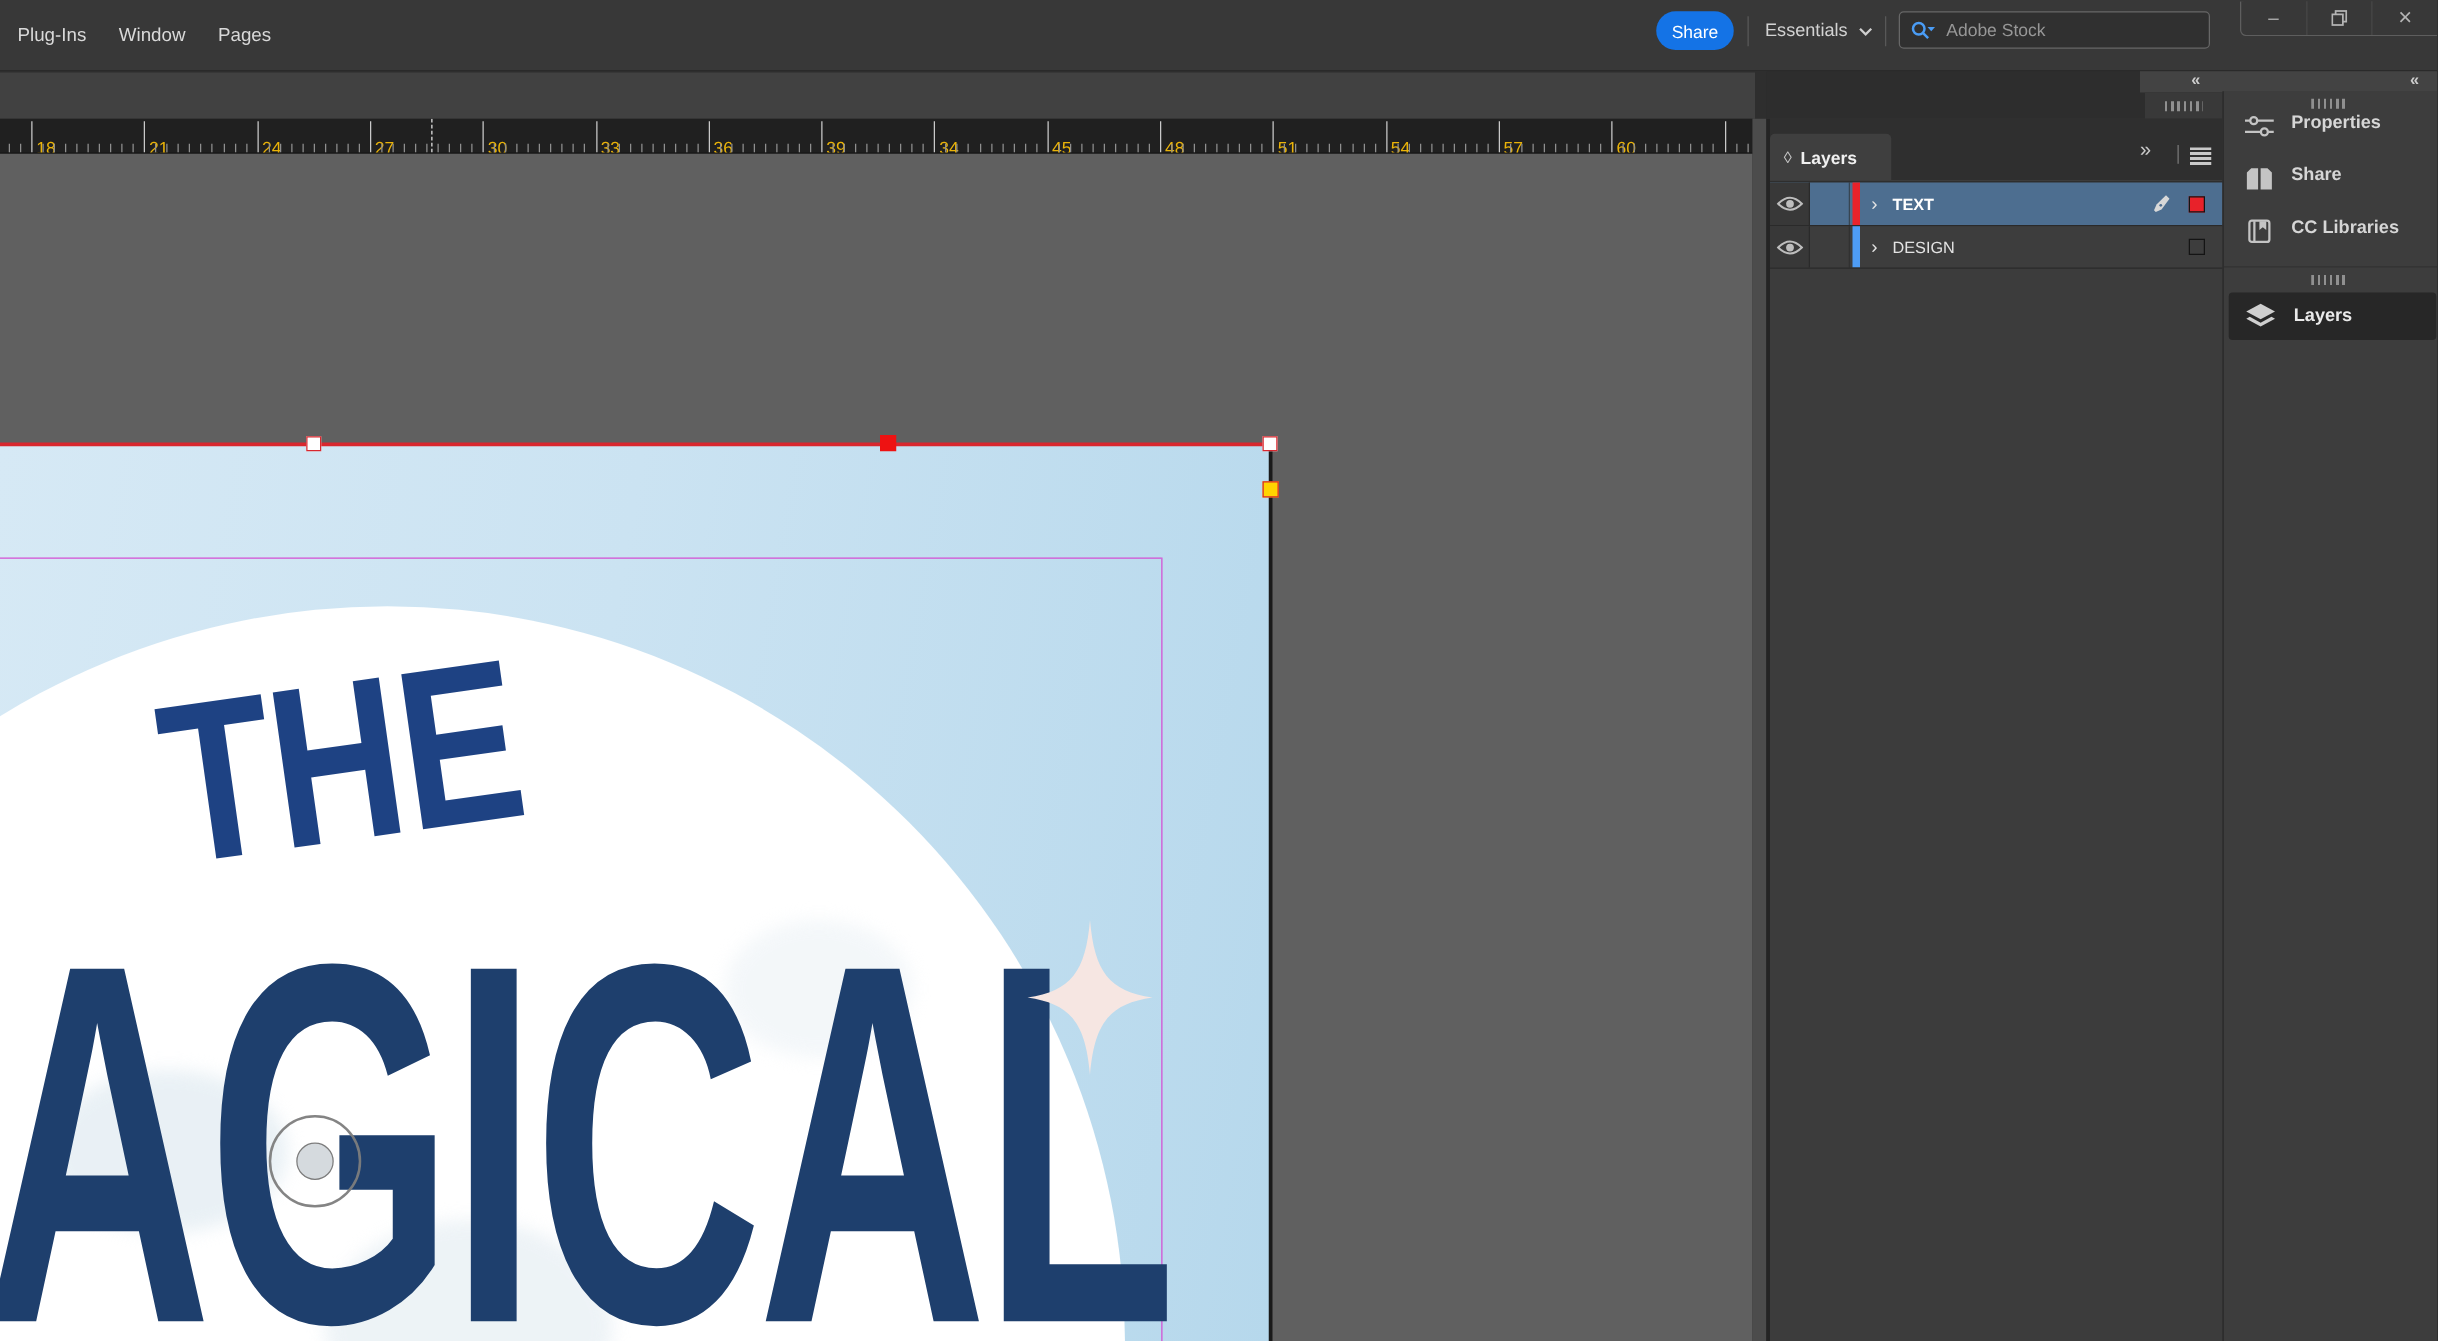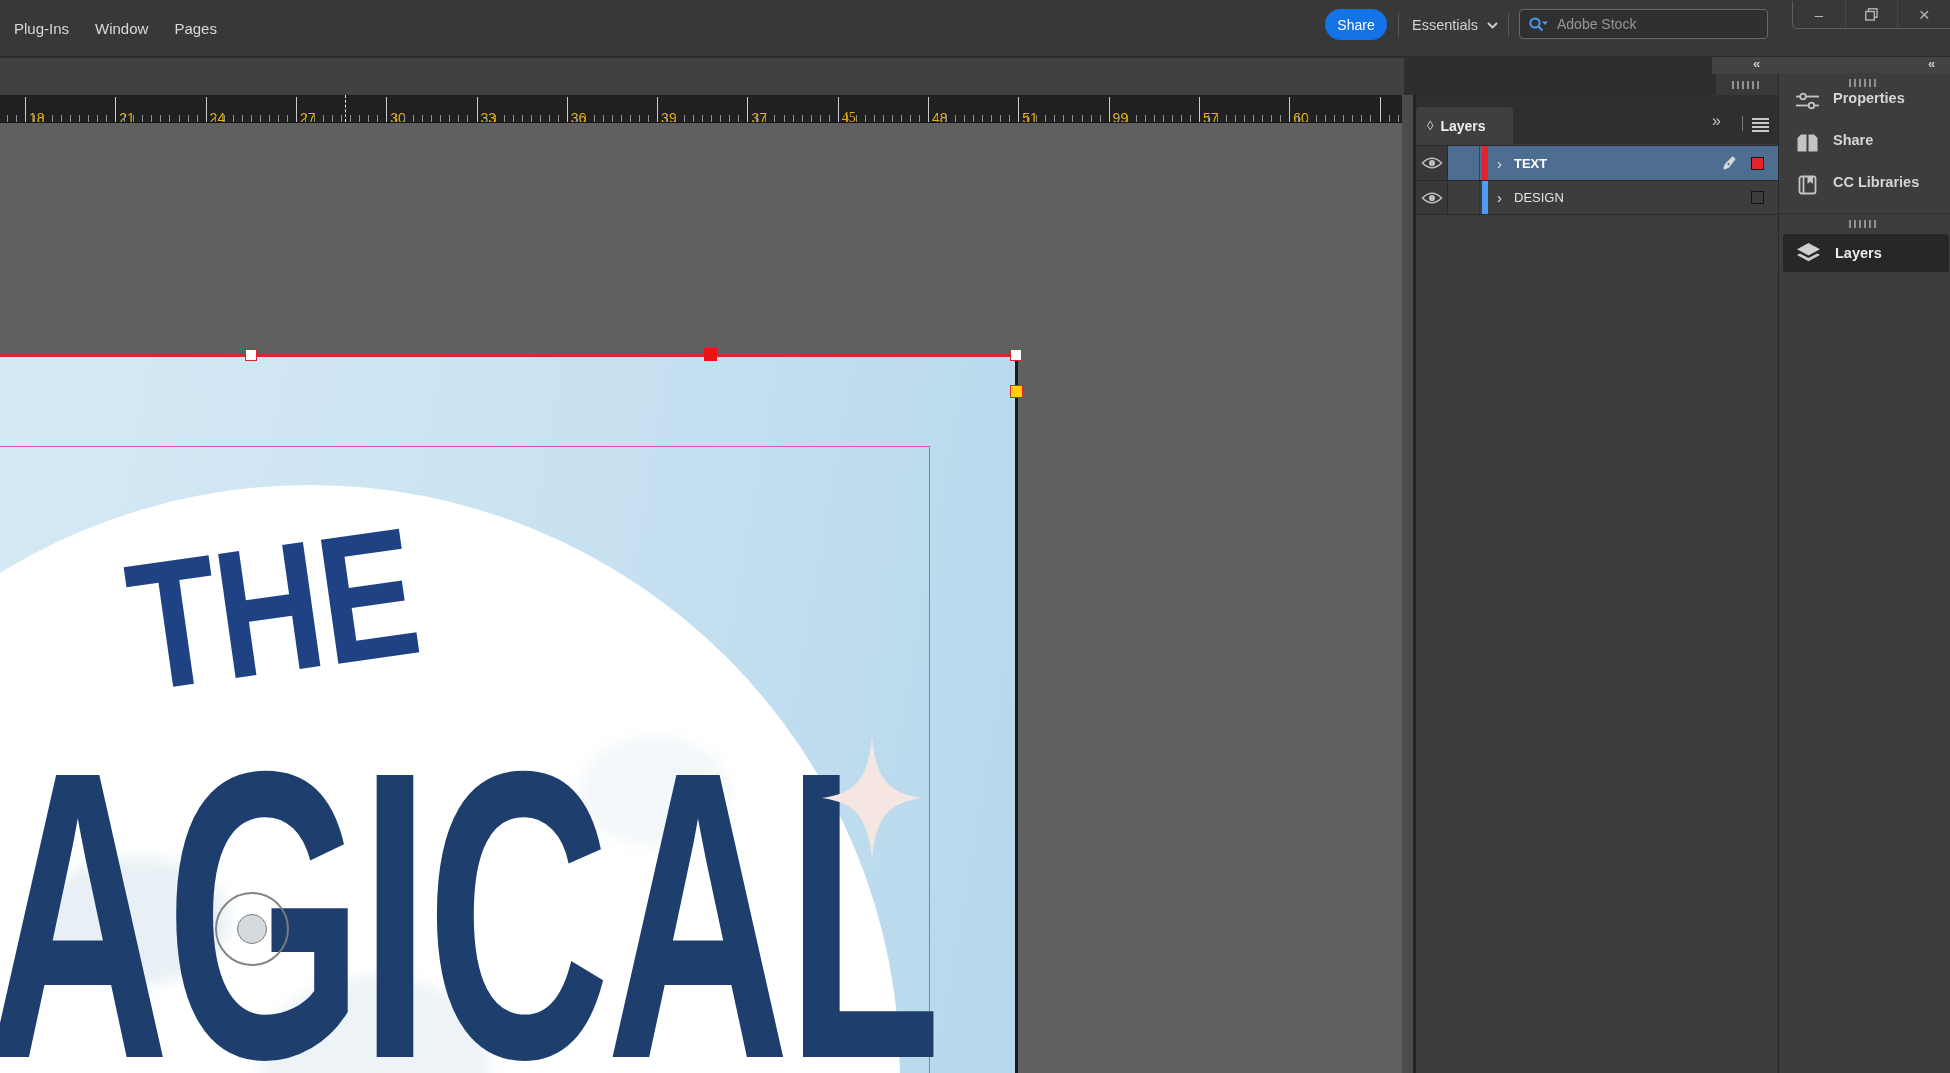--- a/index.html
+++ b/index.html
@@ -239,32 +239,32 @@
       <div class="tick-minor" style="left: 666.13px;"></div>
       <div class="tick-minor" style="left: 675.16px;"></div>
       <div class="tick-minor" style="left: 684.19px;"></div>
       <div class="tick-minor" style="left: 693.22px;"></div>
       <div class="tick-minor" style="left: 702.25px;"></div>
       <div class="tick-minor" style="left: 711.28px;"></div>
       <div class="tick-minor" style="left: 720.31px;"></div>
       <div class="tick-minor" style="left: 729.34px;"></div>
       <div class="tick-minor" style="left: 738.37px;"></div>
       <div class="tick-major" style="left: 747.4px;"></div>
-      <div class="ruler-num" style="left: 751.4px;">37</div>
+      <div class="ruler-num" style="left: 751.4px;">34</div>
       <div class="tick-minor" style="left: 756.43px;"></div>
       <div class="tick-minor" style="left: 765.46px;"></div>
       <div class="tick-minor" style="left: 774.49px;"></div>
       <div class="tick-minor" style="left: 783.52px;"></div>
       <div class="tick-minor" style="left: 792.55px;"></div>
       <div class="tick-minor" style="left: 801.58px;"></div>
       <div class="tick-minor" style="left: 810.61px;"></div>
       <div class="tick-minor" style="left: 819.64px;"></div>
       <div class="tick-minor" style="left: 828.67px;"></div>
       <div class="tick-major" style="left: 837.7px;"></div>
-      <div class="ruler-num" style="left: 841.7px; font-family: Liberation Serif, serif;">45</div>
+      <div class="ruler-num" style="left: 841.7px;">45</div>
       <div class="tick-minor" style="left: 846.73px;"></div>
       <div class="tick-minor" style="left: 855.76px;"></div>
       <div class="tick-minor" style="left: 864.79px;"></div>
       <div class="tick-minor" style="left: 873.82px;"></div>
       <div class="tick-minor" style="left: 882.85px;"></div>
       <div class="tick-minor" style="left: 891.88px;"></div>
       <div class="tick-minor" style="left: 900.91px;"></div>
       <div class="tick-minor" style="left: 909.94px;"></div>
       <div class="tick-minor" style="left: 918.97px;"></div>
       <div class="tick-major" style="left: 928px;"></div>
@@ -283,21 +283,21 @@
       <div class="tick-minor" style="left: 1027.33px;"></div>
       <div class="tick-minor" style="left: 1036.36px;"></div>
       <div class="tick-minor" style="left: 1045.39px;"></div>
       <div class="tick-minor" style="left: 1054.42px;"></div>
       <div class="tick-minor" style="left: 1063.45px;"></div>
       <div class="tick-minor" style="left: 1072.48px;"></div>
       <div class="tick-minor" style="left: 1081.51px;"></div>
       <div class="tick-minor" style="left: 1090.54px;"></div>
       <div class="tick-minor" style="left: 1099.57px;"></div>
       <div class="tick-major" style="left: 1108.6px;"></div>
-      <div class="ruler-num" style="left: 1112.6px;">99</div>
+      <div class="ruler-num" style="left: 1112.6px;">54</div>
       <div class="tick-minor" style="left: 1117.63px;"></div>
       <div class="tick-minor" style="left: 1126.66px;"></div>
       <div class="tick-minor" style="left: 1135.69px;"></div>
       <div class="tick-minor" style="left: 1144.72px;"></div>
       <div class="tick-minor" style="left: 1153.75px;"></div>
       <div class="tick-minor" style="left: 1162.78px;"></div>
       <div class="tick-minor" style="left: 1171.81px;"></div>
       <div class="tick-minor" style="left: 1180.84px;"></div>
       <div class="tick-minor" style="left: 1189.87px;"></div>
       <div class="tick-major" style="left: 1198.9px;"></div>

